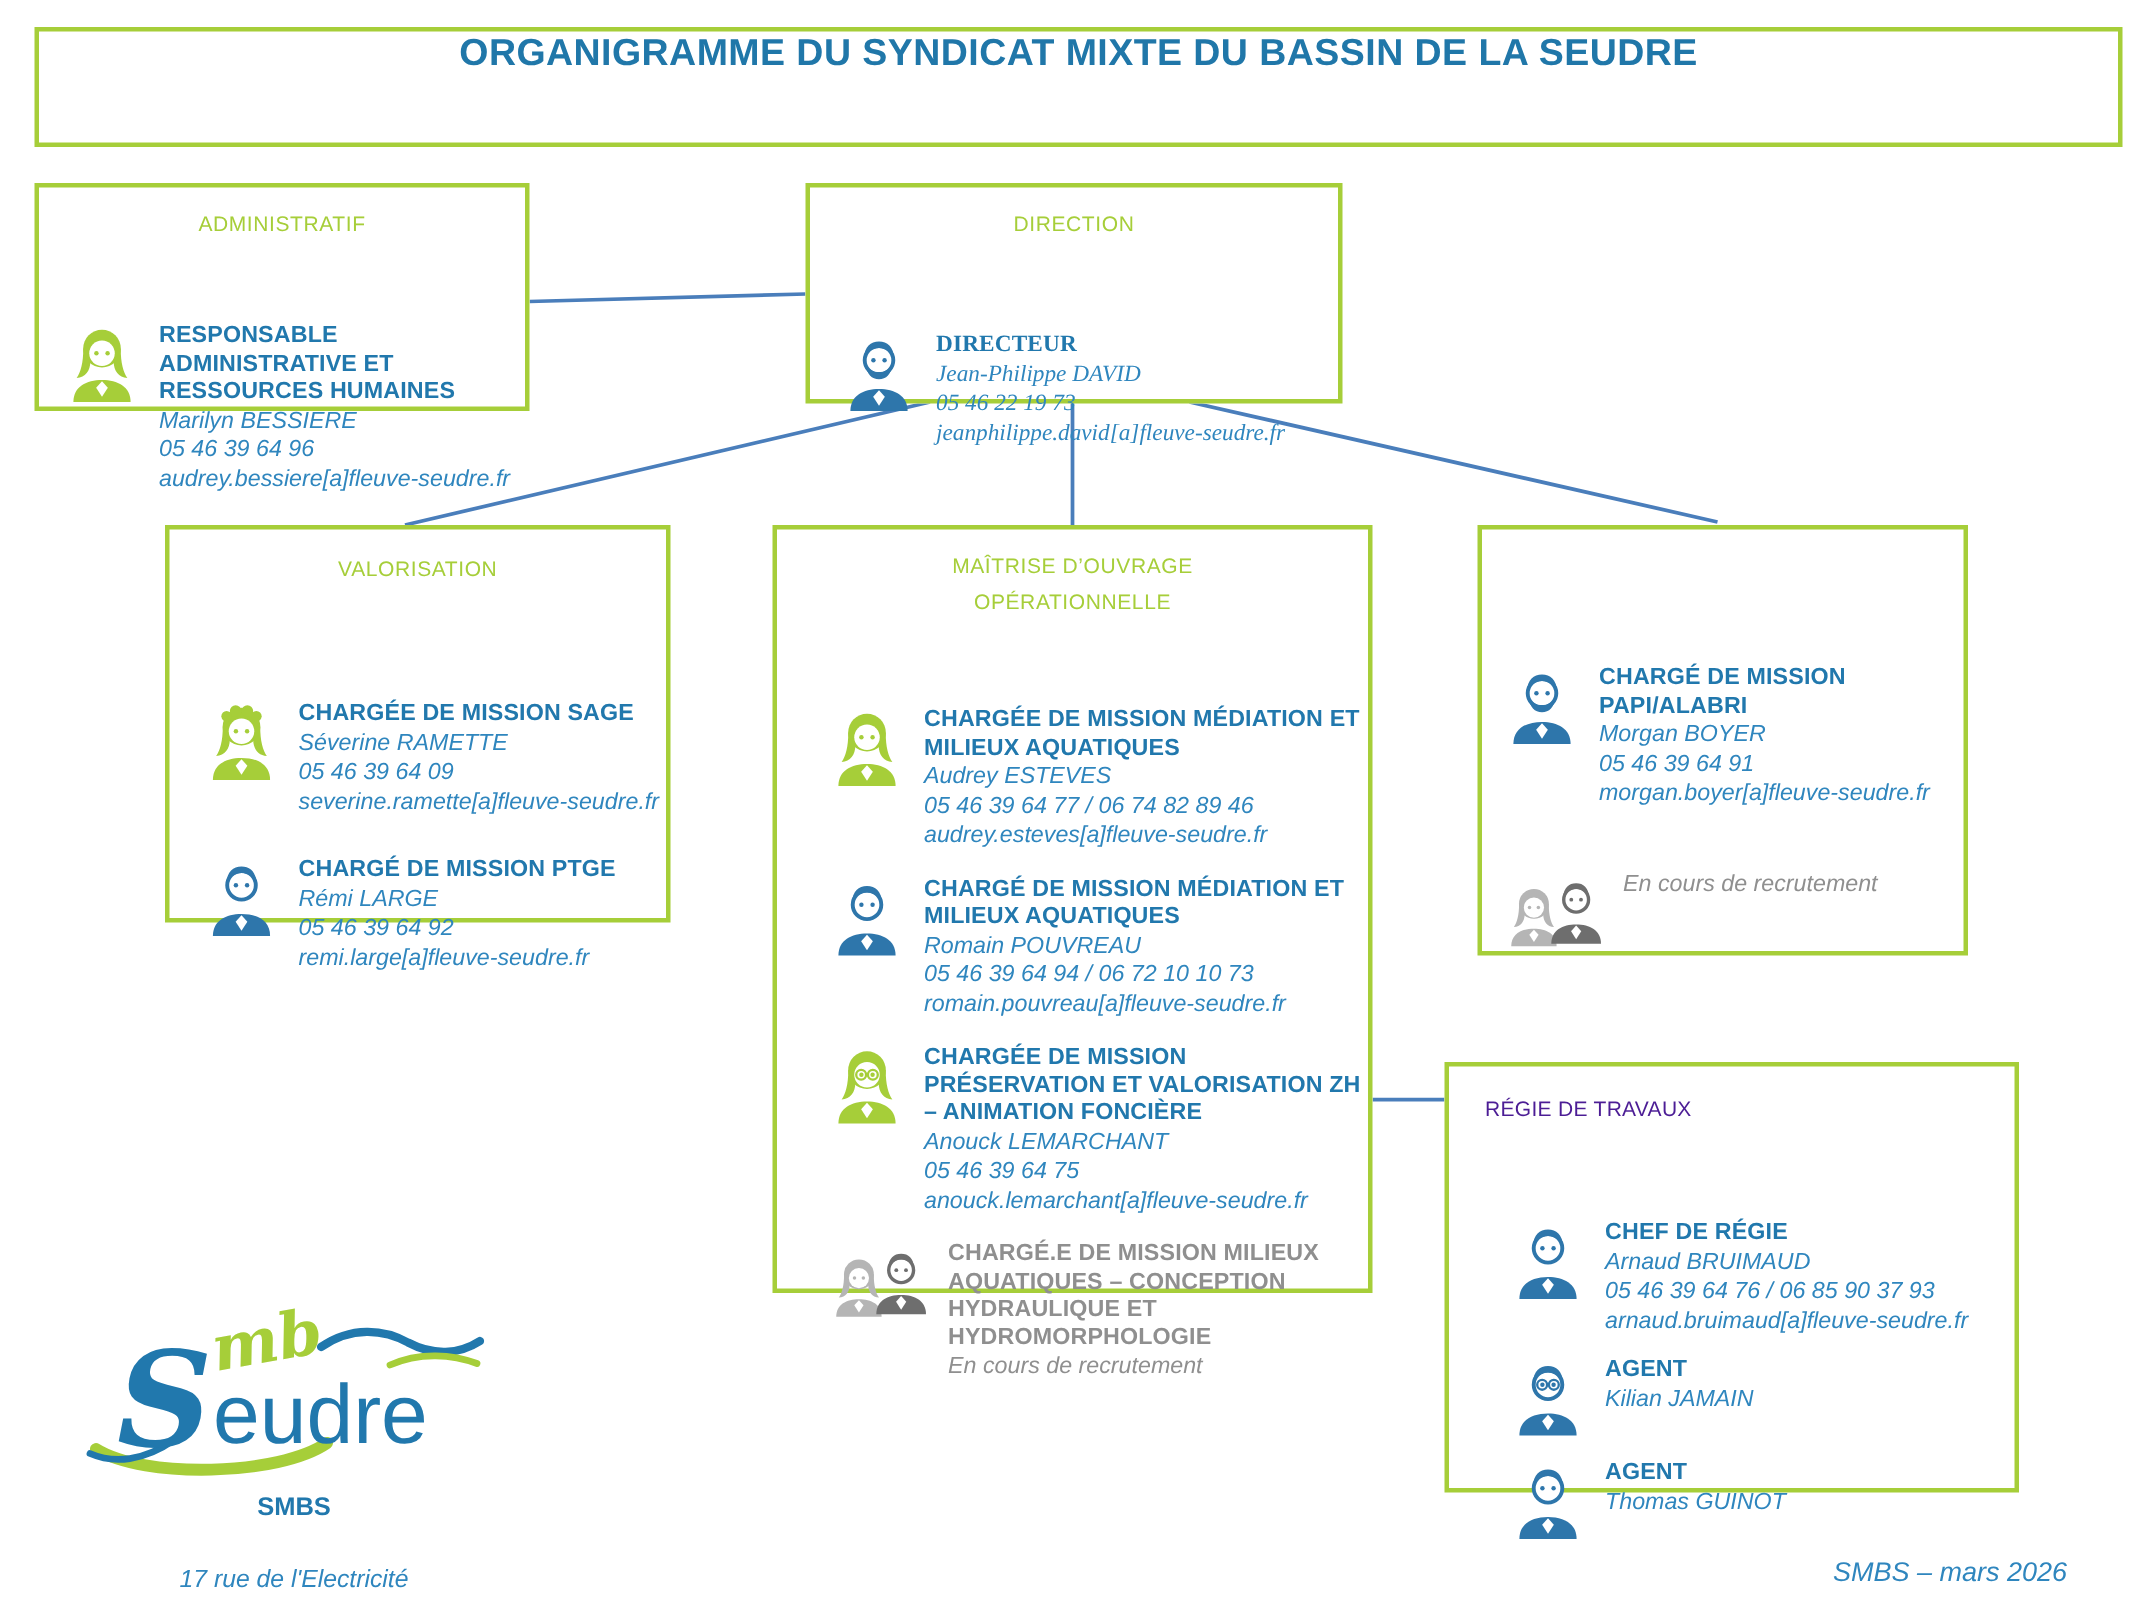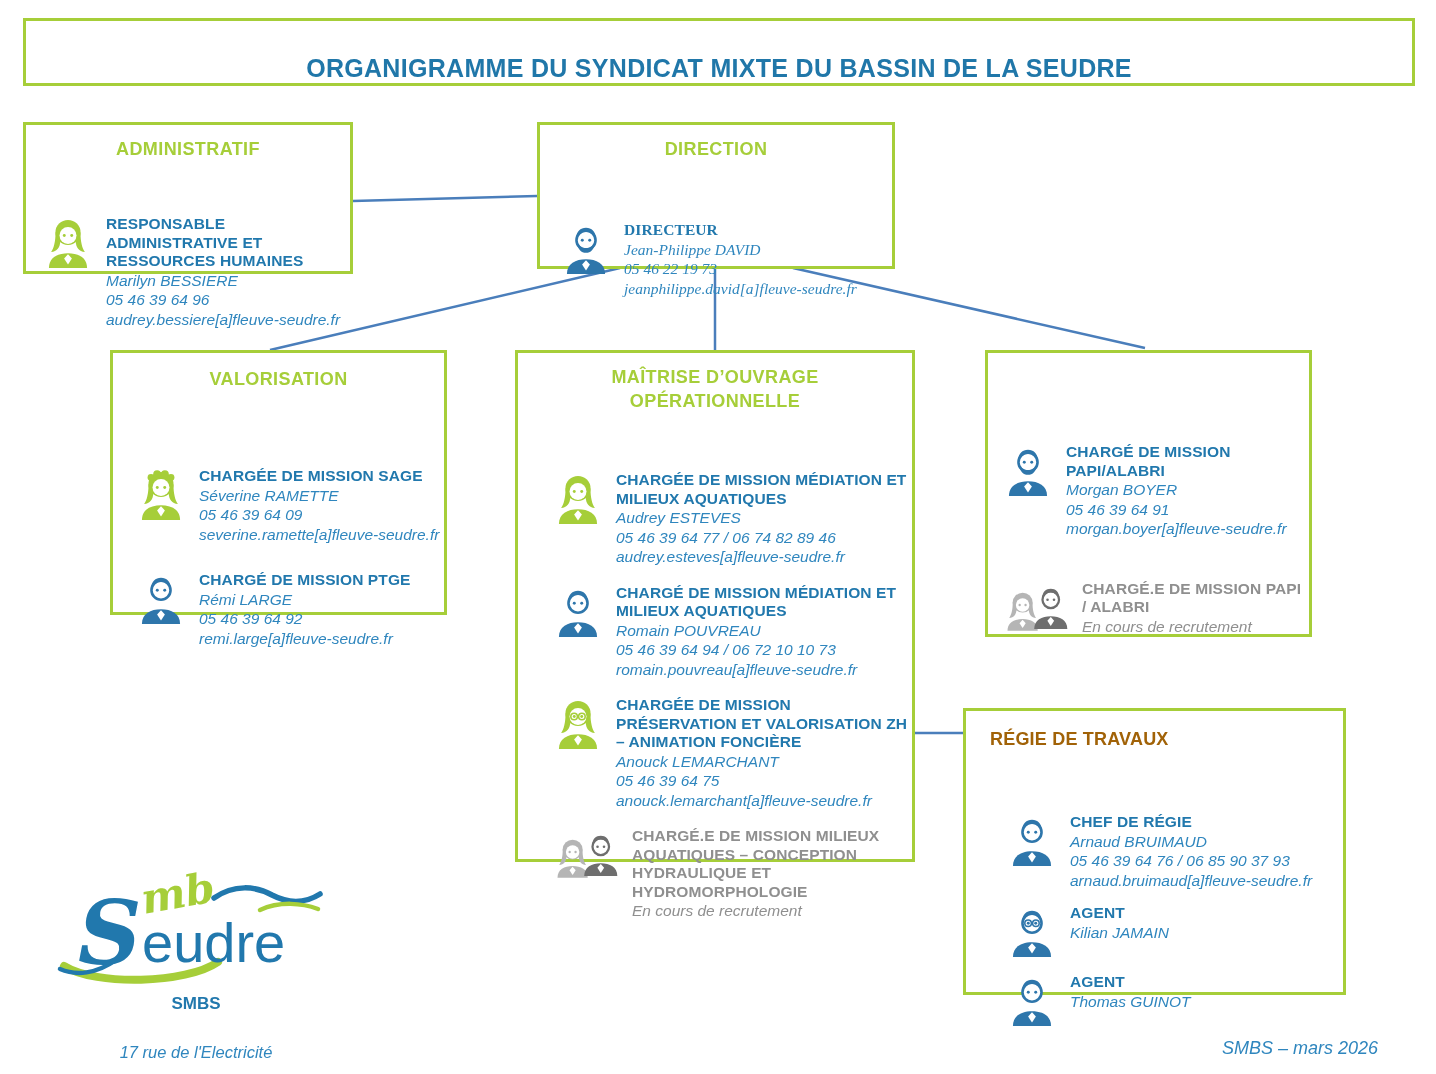--- a/index.html
+++ b/index.html
@@ -5,37 +5,37 @@
   html,body{margin:0;padding:0;background:#ffffff;}
   #canvas{
     position:relative;width:1436px;height:1074px;background:#fff;
     font-family:"Liberation Sans",sans-serif;overflow:hidden;
   }
   #connectors{position:absolute;left:0;top:0;z-index:0;}
   .gbox{
     position:absolute;background:#fff;border:3px solid #a6ce39;z-index:1;box-sizing:border-box;
   }
   
-  #title-box{left:23px;top:18px;width:1392px;height:68px;display:flex;align-items:flex-end;justify-content:center;}
+  #title-box{left:23px;top:18px;width:1392px;height:80px;display:flex;align-items:flex-start;justify-content:center;}
   #title-box .t{font-size:25px;font-weight:bold;color:#2077a9;letter-spacing:.3px;}
   
   #box-administratif{left:23px;top:122px;width:330px;height:152px;}
   #box-direction{left:537px;top:122px;width:358px;height:147px;}
   #box-planification{left:110px;top:350px;width:337px;height:265px;}
   #box-maitrise{left:515px;top:350px;width:400px;height:512px;}
   #box-gestion{left:985px;top:350px;width:327px;height:287px;}
   #box-regie{left:963px;top:708px;width:383px;height:287px;}
 
-  .box-header{font-weight:bold;font-size:18px;color:#a6ce39;text-align:center;letter-spacing:.4px;line-height:24px;}
+  .box-header{font-weight:normal;font-size:14px;color:#a6ce39;text-align:center;letter-spacing:.4px;line-height:24px;}
   #box-administratif .box-header{padding-top:12px;}
   #box-direction .box-header{padding-top:12px;}
   #box-planification .box-header{padding-top:14px;}
   #box-maitrise .box-header{padding:12px 60px 0 60px;}
   #box-gestion .box-header{padding-top:14px;}
-  #box-regie .box-header{color:#a16207;text-align:left;padding:16px 0 0 24px;letter-spacing:.2px;}
+  #box-regie .box-header{color:#4c1d95;text-align:left;padding:16px 0 0 24px;letter-spacing:.2px;}
 
   .people{position:relative;margin-top:47px;}
   #box-administratif .people{padding:6px 6px 0 16px;}
   #box-direction .people{padding:12px 6px 0 20px;font-family:Liberation Serif, serif;}
   #box-planification .people{padding:28px 4px 0 22px;}
   #box-maitrise .people{padding:10px 2px 0 34px;}
   #box-gestion .people{padding:42px 4px 0 14px;}
   #box-regie .people{padding:14px 4px 0 40px;}
 
   .person{display:flex;align-items:flex-start;margin-bottom:18px;}
@@ -308,21 +308,20 @@
                 <circle cx="30" cy="23" r="11" fill="#fff" stroke="#6e6e6e" stroke-width="3"></circle>
                 <path d="M18.5 21 C19 12.5 23.5 8.5 30 8.5 C36.5 8.5 41 12.5 41.5 21 C38 15.5 34.5 13.5 30 13.5 C25.5 13.5 22 15.5 18.5 21 Z" fill="#6e6e6e"></path>
                 <circle cx="25.7" cy="23" r="1.7" fill="#6e6e6e"></circle>
                 <circle cx="34.3" cy="23" r="1.7" fill="#6e6e6e"></circle>
                 <path d="M8 62 C8 50 18 45 30 45 C42 45 52 50 52 62 Z" fill="#6e6e6e"></path>
                 <path d="M30 46 L25.5 51 L30 58 L34.5 51 Z" fill="#fff"></path>
               </g>
             </svg>
           </span>
           <div class="ptxt">
-            <div class="role">CHARGÉ.E DE MISSION PAPI / ALABRI</div>
             <div class="status">En cours de recrutement</div>
           </div>
         </div>
       </div>
   </div>
 
   <div id="box-regie" class="gbox">
     <div class="box-header">RÉGIE DE TRAVAUX</div>
     <div class="people">
         <div class="person">

